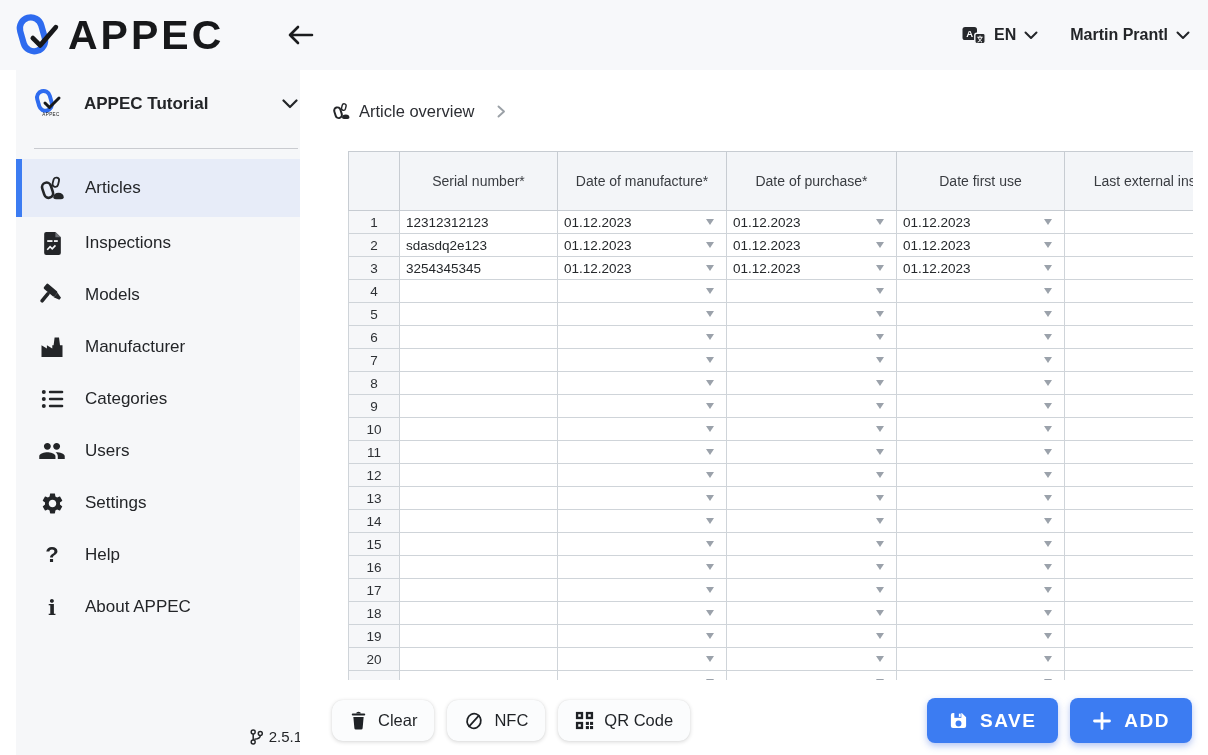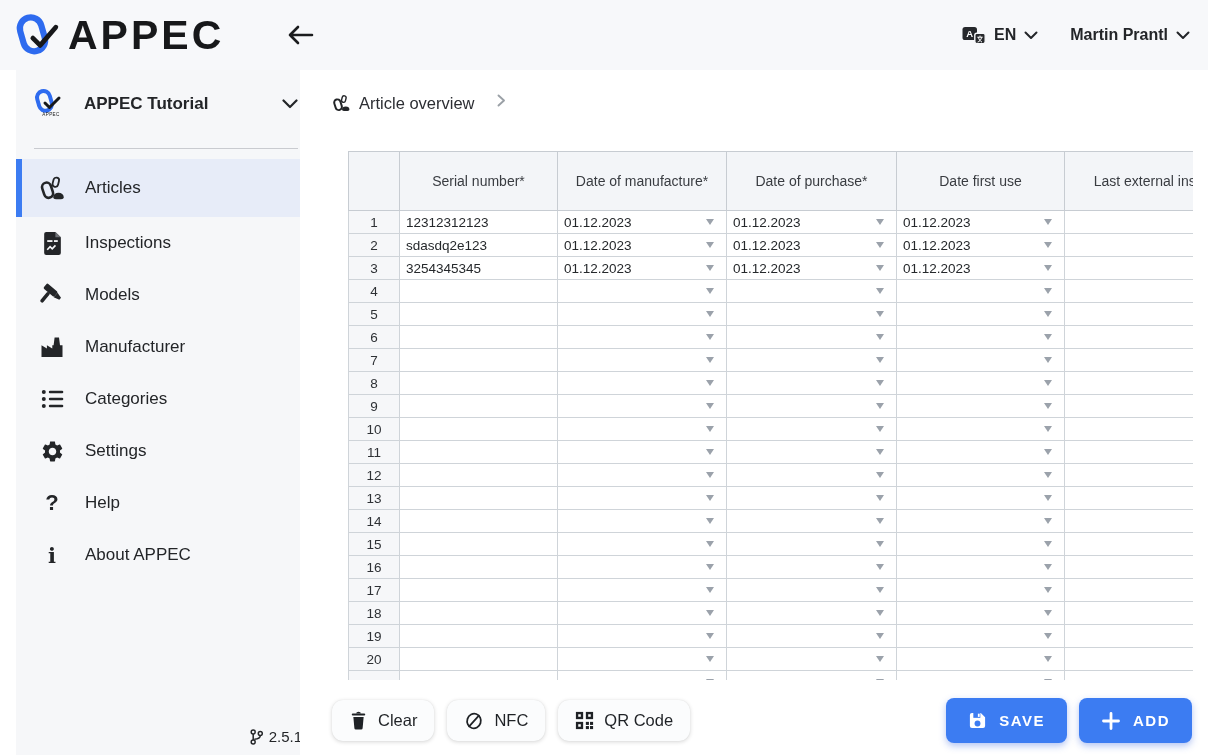--- a/index.html
+++ b/index.html
@@ -26,21 +26,21 @@
   .nav-item .icon-box { width:28px; display:flex; justify-content:center; align-items:center; }
   .nav-label { font-size:17px; font-weight:500; margin-left:19px; color:#232528; }
   .nav-item.active { height:58px; background:#e7ecf8; border-left:6px solid #3c7cf2; padding-left:16px; }
   .glyph-icon { font-size:22px; font-weight:700; color:#232528; line-height:1; }
   .serif-i { font-family:"DejaVu Serif", serif; font-size:21px; }
   .version-row { position:absolute; right:14px; bottom:10px; display:flex; align-items:center; gap:6px; }
   .version-text { font-size:15px; color:#232528; }
 
   
   .main { position:absolute; left:300px; top:70px; width:908px; height:685px; background:#fff; }
-  .breadcrumb { position:absolute; left:32px; top:24px; display:flex; gap:22px; }
+  .breadcrumb { position:absolute; left:32px; top:32px; display:flex; align-items:center; gap:22px; }
   .crumb { font-size:16.5px; font-weight:500; color:#2c2e33; display:flex; align-items:center; gap:8px; cursor:pointer; }
 
   
   .table-wrap { position:absolute; left:48px; top:81px; width:845px; height:529px; overflow:hidden; }
   table.grid { border-collapse:collapse; table-layout:fixed; width:892px; }
   .grid th, .grid td { border:1px solid #cfd4d9; overflow:hidden; white-space:nowrap; }
   .grid th { height:59px; background:#f3f5f8; font-size:14px; font-weight:500; color:#393c41;
     text-align:center; vertical-align:middle; border-color:#c7ccd2; padding:0 6px; }
   .grid td { height:23px; font-size:13.5px; color:#25282b; background:#fff; padding:0 6px; position:relative; }
   .grid td.rownum { background:#f6f7f9; text-align:center; color:#2e3135; padding:0 2px; }
@@ -53,21 +53,21 @@
   .footer-actions { position:absolute; left:32px; right:16px; bottom:12px; display:flex;
     align-items:center; justify-content:space-between; }
   .left-actions { display:flex; gap:13px; }
   .btn-light { display:flex; align-items:center; gap:10px; height:41px; padding:0 17px;
     background:#fbfcfd; border:none; border-radius:11px; font-family:inherit;
     font-size:16.5px; font-weight:500; color:#1f2226; cursor:pointer;
     box-shadow:0 1px 4px rgba(0,0,0,.16), 0 0 1px rgba(0,0,0,.1); }
   .right-actions { display:flex; gap:12px; }
   .btn-blue { display:flex; align-items:center; gap:12px; height:45px; padding:0 22px;
     background:#3c7cf2; border:none; border-radius:8px; font-family:inherit;
-    font-size:15px; font-weight:700; letter-spacing:1.5px; color:#fff; cursor:pointer;
+    font-size:19px; font-weight:700; letter-spacing:1.5px; color:#fff; cursor:pointer;
     box-shadow:0 3px 7px rgba(40,90,220,.35); }
 </style>
 </head>
 <body>
 
 <div class="topbar">
   <div class="logo-wrap">
     <svg width="52" height="50" viewBox="0 0 48 48">
       <rect x="10" y="7" width="21" height="33" rx="10.5" fill="none" stroke="#2e6bef" stroke-width="6" transform="rotate(-16 20 23)"></rect>
       <path d="M21 27 l7 7 L43 16.5" stroke="#17181a" stroke-width="4.6" fill="none" stroke-linecap="round" stroke-linejoin="round"></path>
@@ -170,20 +170,28 @@
             <circle cx="3.8" cy="19" r="2"></circle>
           <rect x="8.8" y="3.8" width="14.5" height="2.5" rx="1.25"></rect>
           <rect x="8.8" y="10.8" width="14.5" height="2.5" rx="1.25"></rect>
           <rect x="8.8" y="17.8" width="14.5" height="2.5" rx="1.25"></rect>
         </g>
       </svg>
     </span>
     <span class="nav-label">Categories</span>
   </div>
 
+  <div class="nav-item">
+    <span class="icon-box">
+      <svg width="28" height="22" viewBox="0 0 24 19">
+        <path fill="#232528" d="M16 8.5c1.66 0 2.99-1.34 2.99-3S17.66 2.5 16 2.5s-3 1.34-3 3 1.34 3 3 3zm-8 0c1.66 0 2.99-1.34 2.99-3S9.66 2.5 8 2.5s-3 1.34-3 3 1.34 3 3 3zm0 2c-2.33 0-7 1.17-7 3.5v2.5h14V14c0-2.33-4.67-3.5-7-3.5zm8 0c-.29 0-.62.02-.97.05 1.16.84 1.97 1.97 1.97 3.45v2.5h6V14c0-2.33-4.67-3.5-7-3.5z"></path>
+      </svg>
+    </span>
+    <span class="nav-label">Users</span>
+  </div>
 
   <div class="nav-item">
     <span class="icon-box">
       <svg width="25" height="25" viewBox="0 0 24 24">
         <path fill="#232528" d="M19.14 12.94c.04-.3.06-.61.06-.94 0-.32-.02-.64-.07-.94l2.03-1.58c.18-.14.23-.41.12-.61l-1.92-3.32c-.12-.22-.37-.29-.59-.22l-2.39.96c-.5-.38-1.03-.7-1.62-.94l-.36-2.54c-.04-.24-.24-.41-.48-.41h-3.84c-.24 0-.43.17-.47.41l-.36 2.54c-.59.24-1.13.57-1.62.94l-2.39-.96c-.22-.08-.47 0-.59.22L2.74 8.87c-.12.21-.08.47.12.61l2.03 1.58c-.05.3-.09.63-.09.94s.02.64.07.94l-2.03 1.58c-.18.14-.23.41-.12.61l1.92 3.32c.12.22.37.29.59.22l2.39-.96c.5.38 1.03.7 1.62.94l.36 2.54c.05.24.24.41.48.41h3.84c.24 0 .44-.17.47-.41l.36-2.54c.59-.24 1.13-.56 1.62-.94l2.39.96c.22.08.47 0 .59-.22l1.92-3.32c.12-.22.07-.47-.12-.61l-2.01-1.58zM12 15.6c-1.98 0-3.6-1.62-3.6-3.6s1.62-3.6 3.6-3.6 3.6 1.62 3.6 3.6-1.62 3.6-3.6 3.6z"></path>
       </svg>
     </span>
     <span class="nav-label">Settings</span>
   </div>
 

